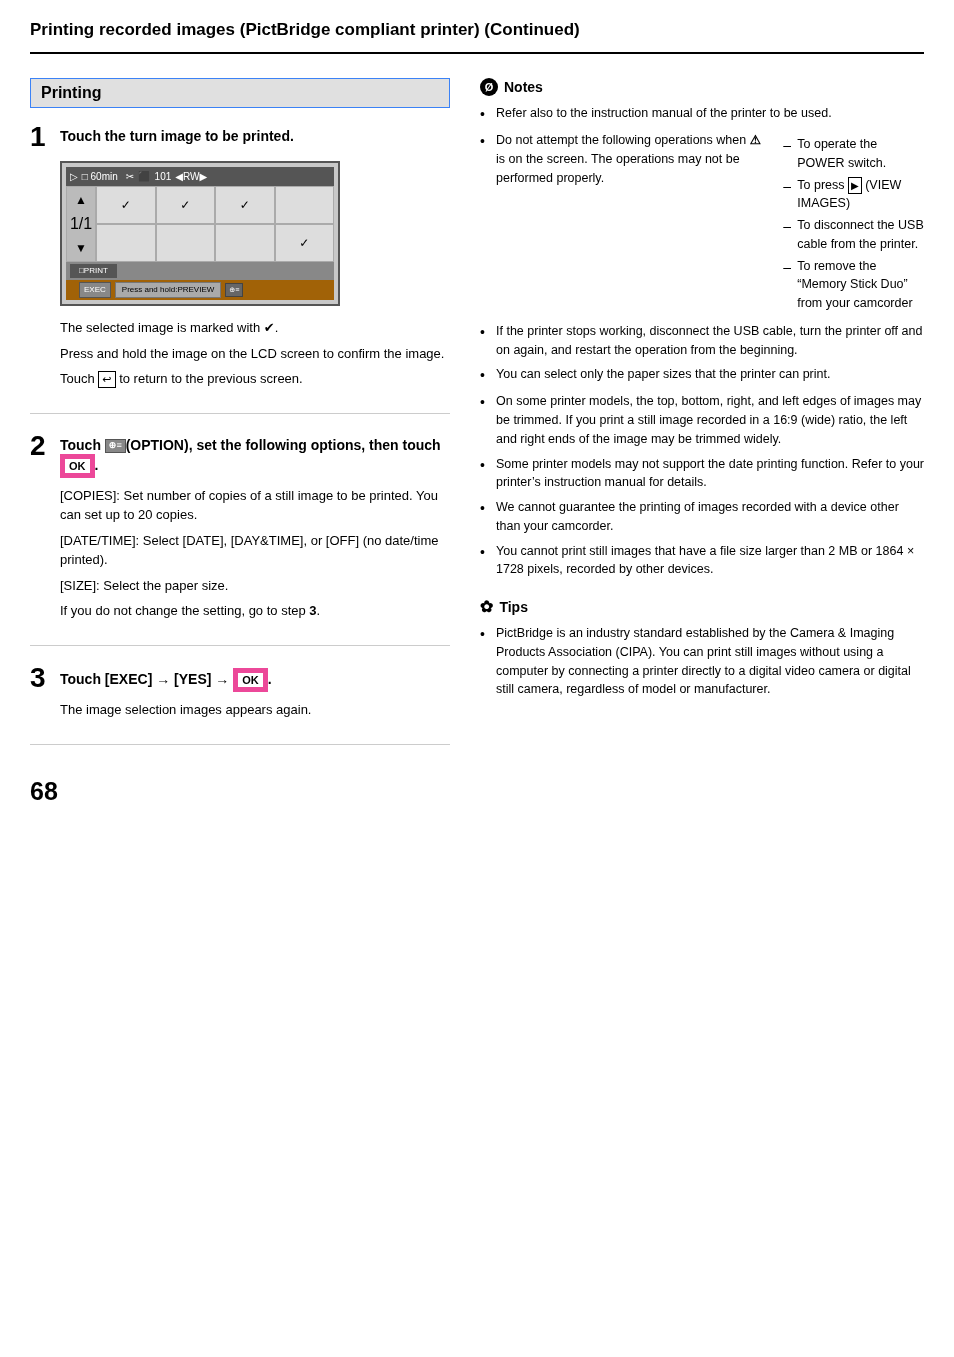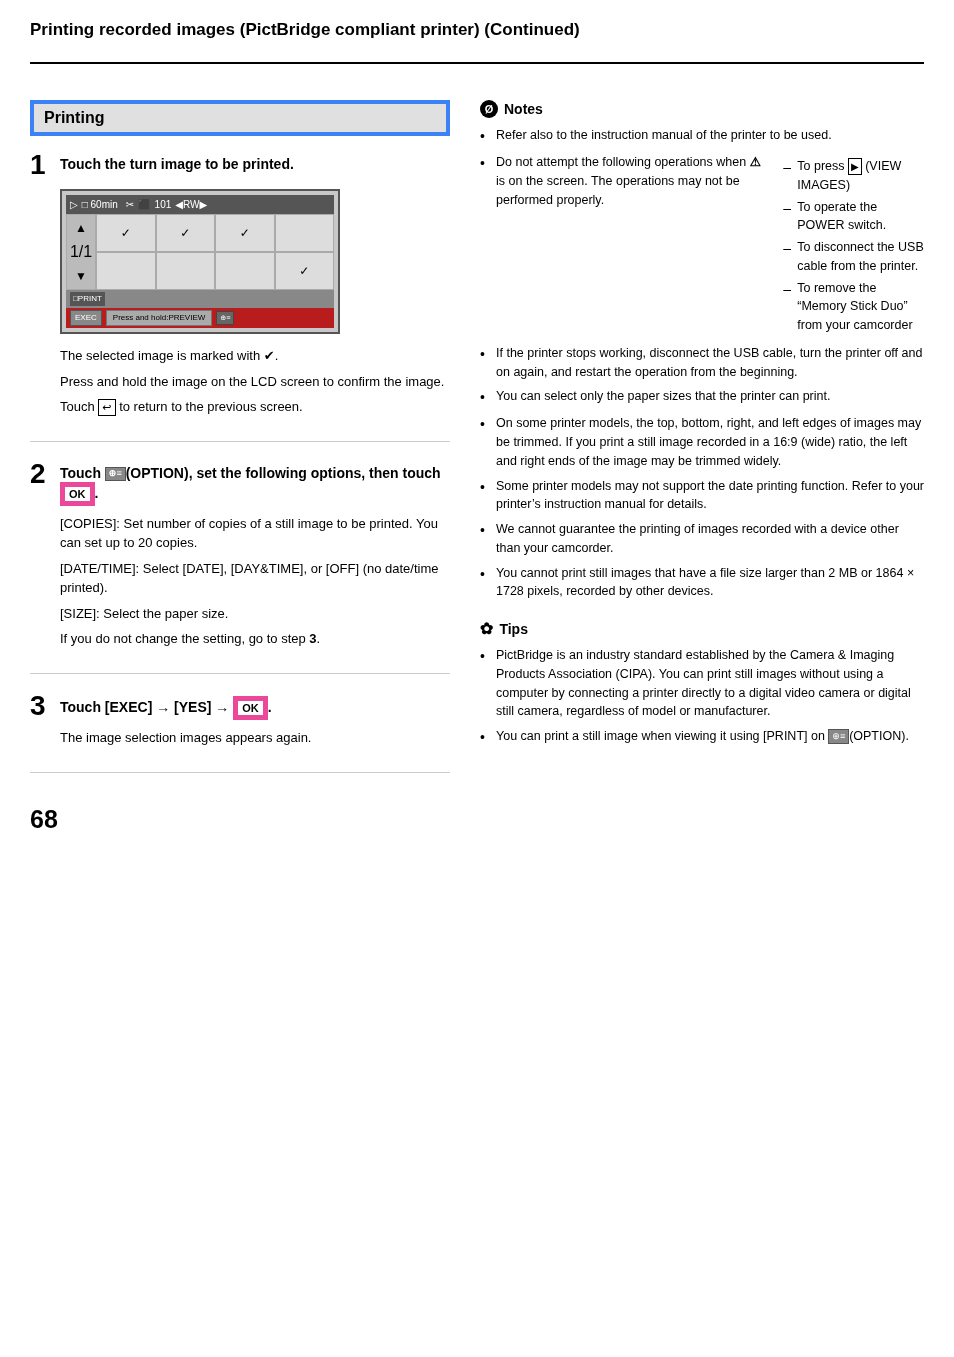--- a/index.html
+++ b/index.html
@@ -10,36 +10,36 @@
       font-family: Arial, Helvetica, sans-serif;
       font-size: 13px;
       color: #000000;
       padding: 20px 30px 30px 30px;
     }
     .page-title {
       font-size: 17px;
       font-weight: bold;
       color: #000;
       border-bottom: 2px solid #000;
-      padding-bottom: 22px;
-      margin-bottom: 36px;
+      padding-bottom: 12px;
+      margin-bottom: 24px;
     }
     .main-content {
       display: flex;
       gap: 30px;
     }
     .left-column {
       flex: 0 0 420px;
     }
     .right-column {
       flex: 1;
     }
     .printing-box {
       background: #e0e0e0;
-      border: 4px solid #3b82f6;
+      border: 1px solid #3b82f6;
       padding: 5px 10px;
       font-size: 16px;
       font-weight: bold;
       margin-bottom: 15px;
     }
     .step {
       margin-bottom: 18px;
       padding-bottom: 18px;
       border-bottom: 1px solid #ccc;
     }
@@ -95,28 +95,28 @@
       background: #888;
       display: flex;
       align-items: center;
       gap: 4px;
       padding: 2px 4px;
     }
     .print-label {
       background: #555;
       color: white;
       font-size: 8px;
-      padding: 1px 3px;
+      padding: 1px 9px;
     }
     .exec-bar {
-      background: #b91c1c;
+      background: #a16207;
       display: flex;
       align-items: center;
       gap: 4px;
-      padding: 2px 4px;
+      padding: 2px 13px;
     }
     .exec-btn {
       background: #888;
       color: white;
       font-size: 8px;
       padding: 1px 4px;
       border: 1px solid #555;
     }
     .preview-btn {
       background: #aaa;
@@ -340,24 +340,24 @@
         <span>Notes</span>
       </div>
       <ul class="bullet-list">
         <li>
             <span>Refer also to the instruction manual of the printer to be used.</span>
           </li>
         <li>
           <span>Do not attempt the following operations when <strong>⚠</strong> is on the screen. The operations may not be performed properly.</span>
           <ul class="sub-list">
             <li>
-                <span>To press <span class="view-icon">▶</span> (VIEW IMAGES)</span>
+                <span>To operate the POWER switch.</span>
               </li>
             <li>
-                <span>To operate the POWER switch.</span>
+                <span>To press <span class="view-icon">▶</span> (VIEW IMAGES)</span>
               </li>
             <li>
                 <span>To disconnect the USB cable from the printer.</span>
               </li>
             <li>
                 <span>To remove the “Memory Stick Duo” from your camcorder</span>
               </li>
           </ul>
         </li>
         <li>
@@ -383,19 +383,16 @@
 
     <div class="notes-section">
       <div class="section-header">
         <span class="tips-icon">✿</span>
         <span>Tips</span>
       </div>
       <ul class="bullet-list">
         <li>
             <span>PictBridge is an industry standard established by the Camera &amp; Imaging Products Association (CIPA). You can print still images without using a computer by connecting a printer directly to a digital video camera or digital still camera, regardless of model or manufacturer.</span>
           </li>
-        <li>
-            <span>You can print a still image when viewing it using [PRINT] on <span class="option-inline">⊕≡</span>(OPTION).</span>
-          </li>
       </ul>
     </div>
   </div>
 </div>
 
 </body></html>

